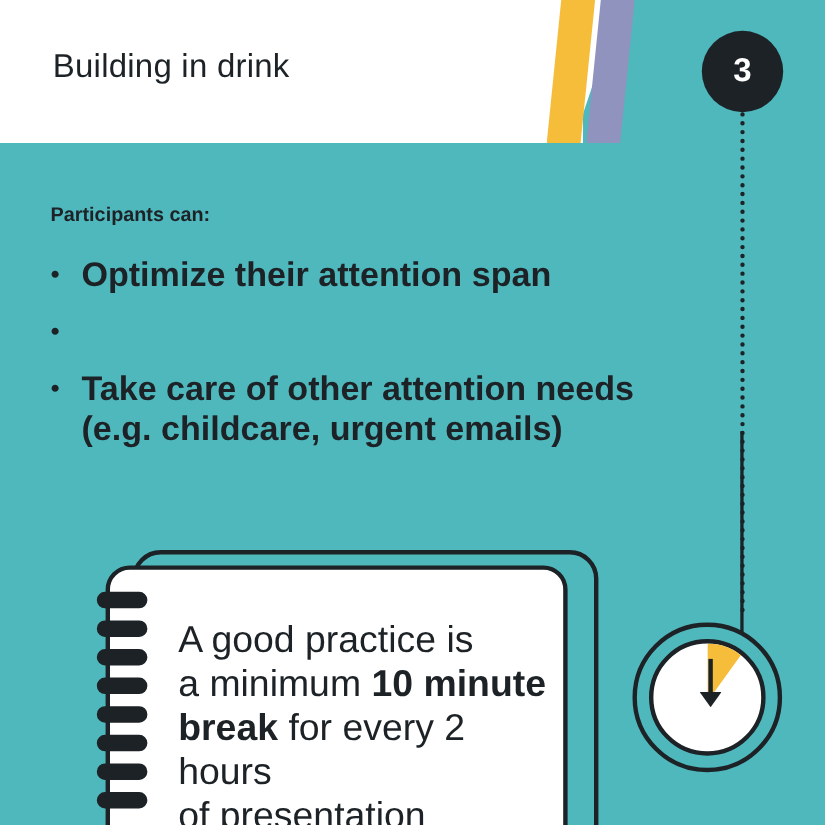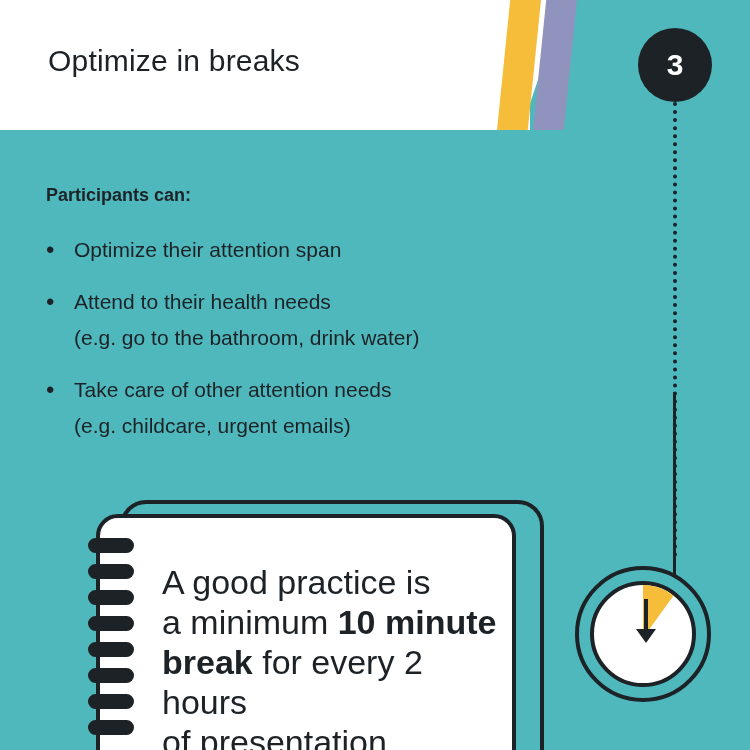--- a/index.html
+++ b/index.html
@@ -120,23 +120,24 @@
     margin-bottom: 16px;
   }
   .bullet-dot {
     width: 28px;
     flex: none;
     font-size: 24px;
     line-height: 36px;
     color: #1c2226;
   }
   .bullet-text {
-    font-size: 21px;
+    font-size: 31px;
     line-height: 36px;
     color: #1c2226;
+    font-weight: bold;
   }
 
   
   .notebook {
     position: absolute;
     left: 96px;
     top: 500px;
     width: 450px;
     height: 270px;
   }
@@ -249,37 +250,35 @@
 </style>
 </head>
 <body>
 
 <div class="slide">
 
   <div class="header-band"></div>
   <div class="header-cut"></div>
   <div class="stripe stripe-yellow"></div>
   <div class="stripe stripe-purple"></div>
-  <div class="header-title">Optimize in breaks</div>
+  <div class="header-title">Building in drink</div>
 
   <div class="step-badge">3</div>
   <div class="dotted-line"></div>
   <div class="solid-line"></div>
 
   <div class="lead">Participants can:</div>
 
   <div class="bullets">
     <div class="bullet">
       <div class="bullet-dot">•</div>
       <div class="bullet-text" style="white-space:pre-line">Optimize their attention span</div>
     </div>
     <div class="bullet">
       <div class="bullet-dot">•</div>
-      <div class="bullet-text" style="white-space:pre-line">Attend to their health needs
-(e.g. go to the bathroom, drink water)</div>
     </div>
     <div class="bullet">
       <div class="bullet-dot">•</div>
       <div class="bullet-text" style="white-space:pre-line">Take care of other attention needs
 (e.g. childcare, urgent emails)</div>
     </div>
   </div>
 
   <div class="notebook">
     <div class="note-back"></div>

